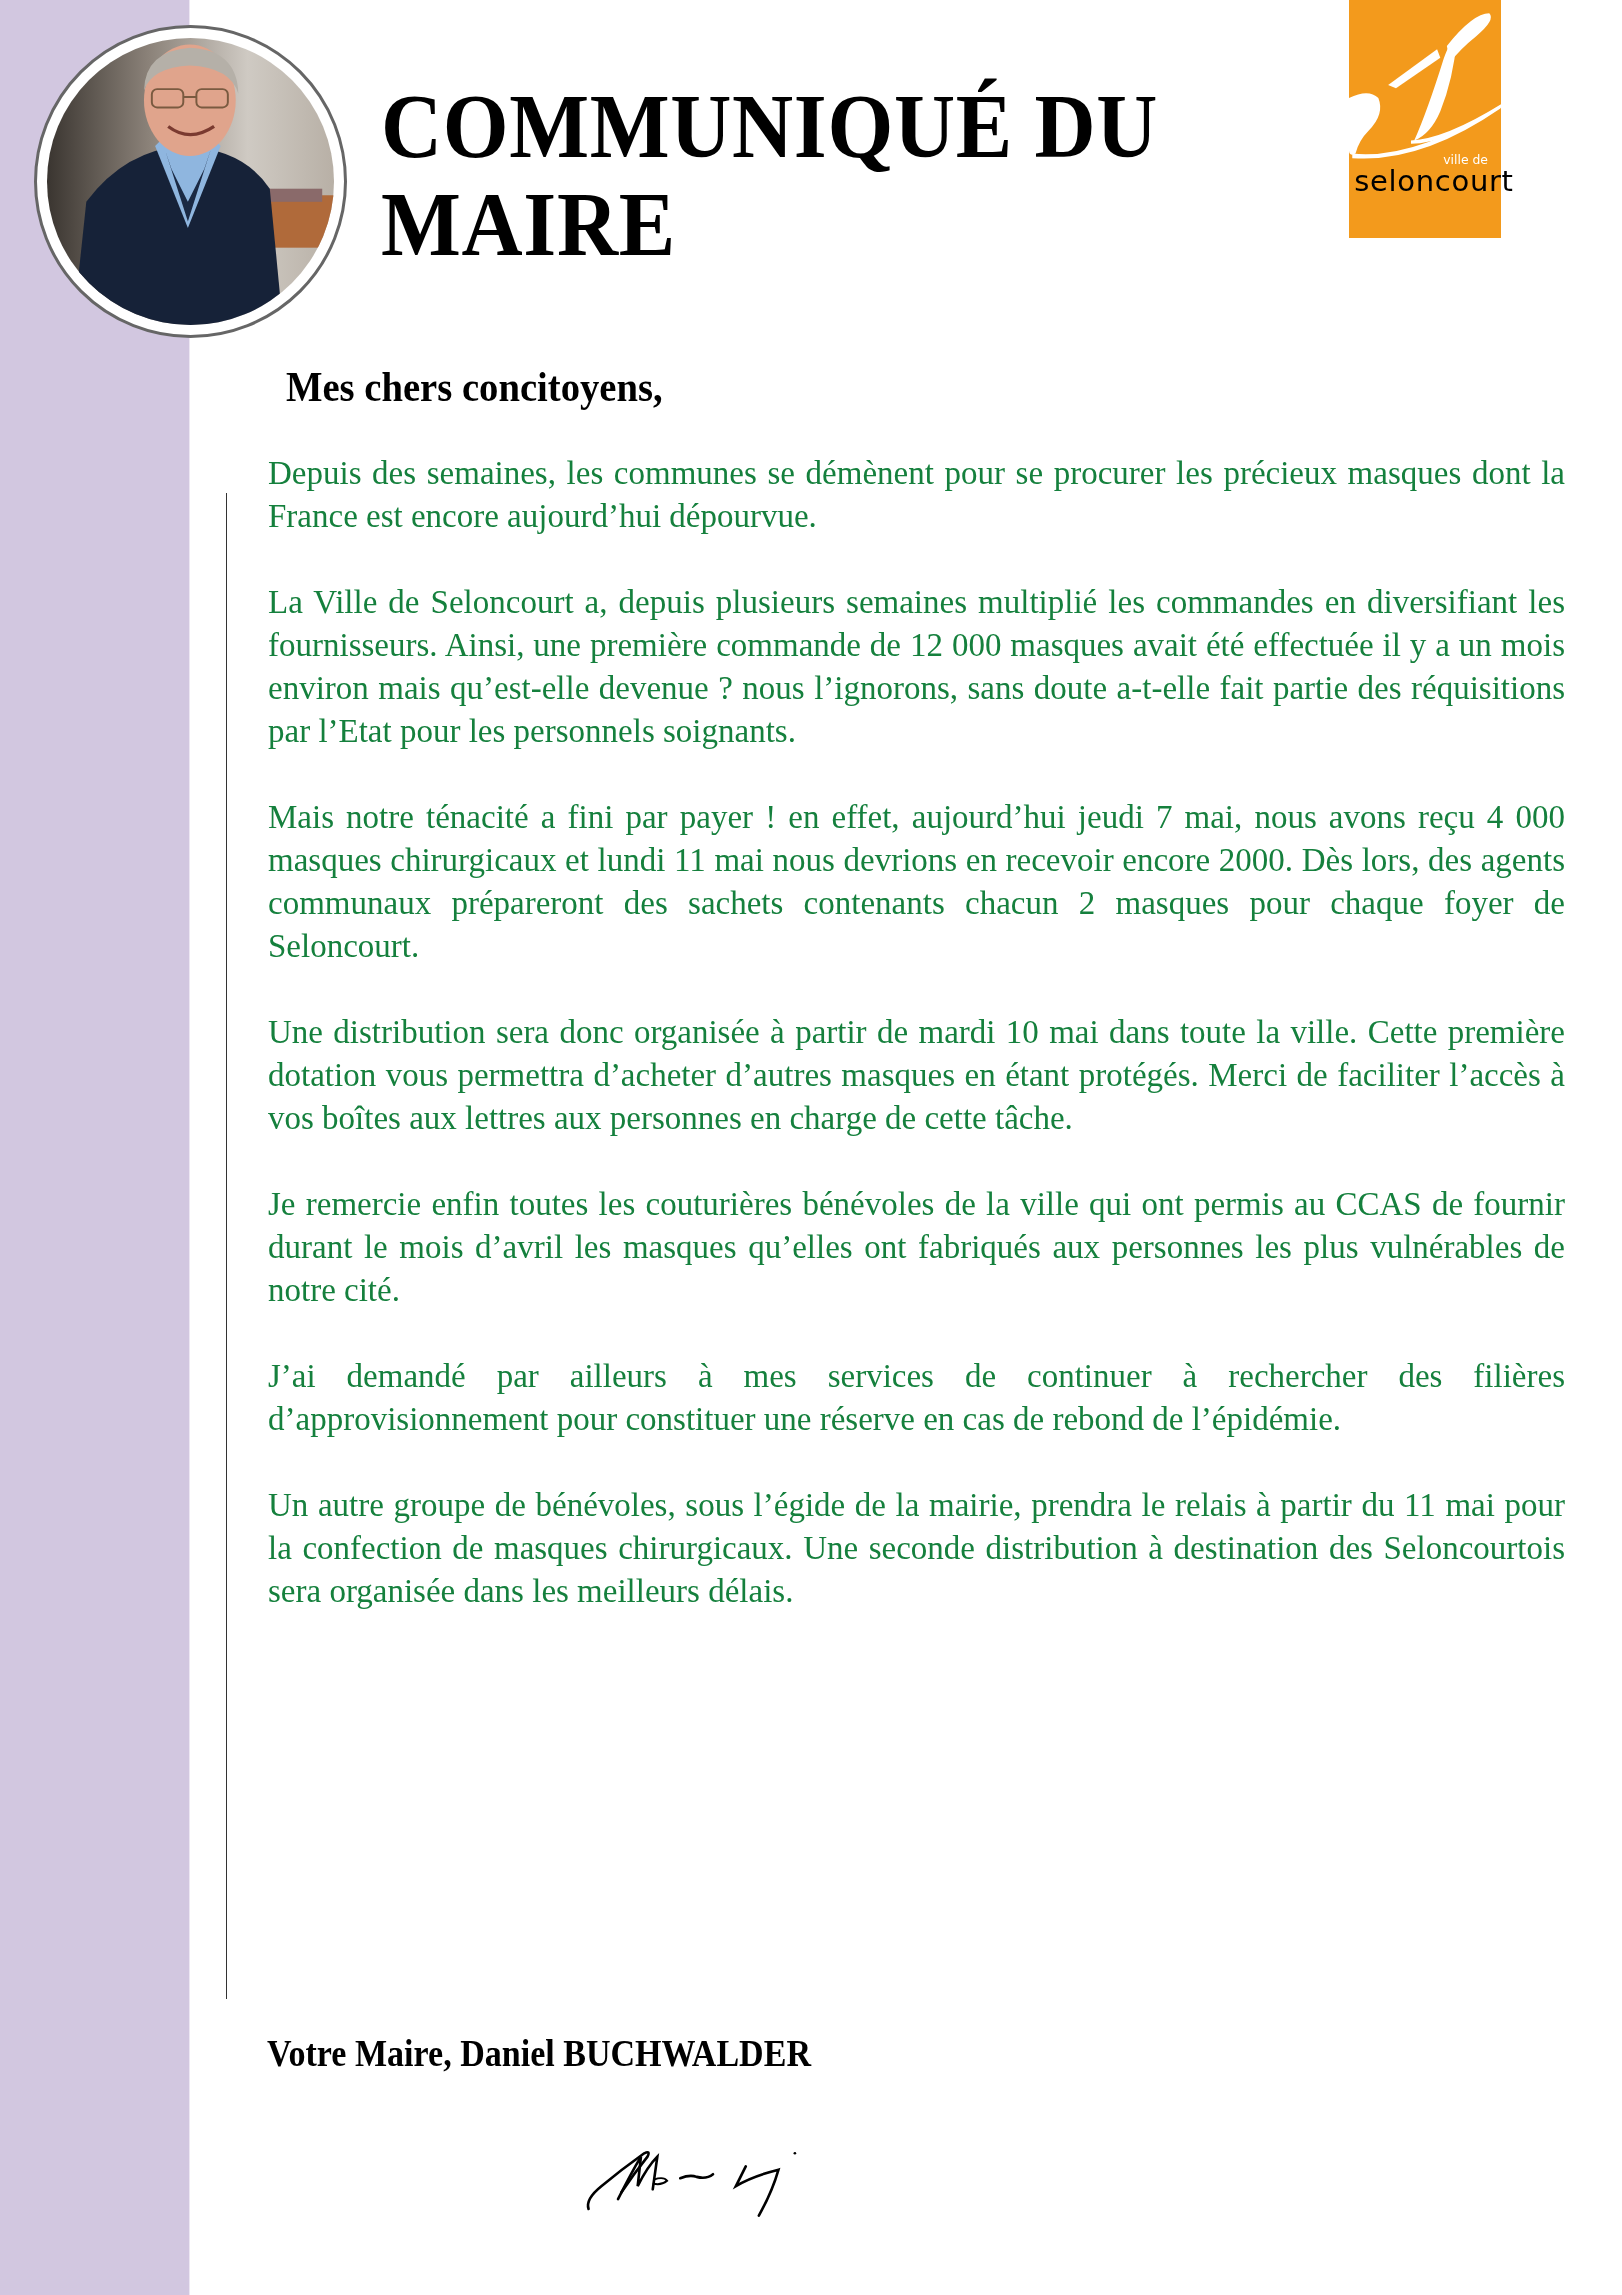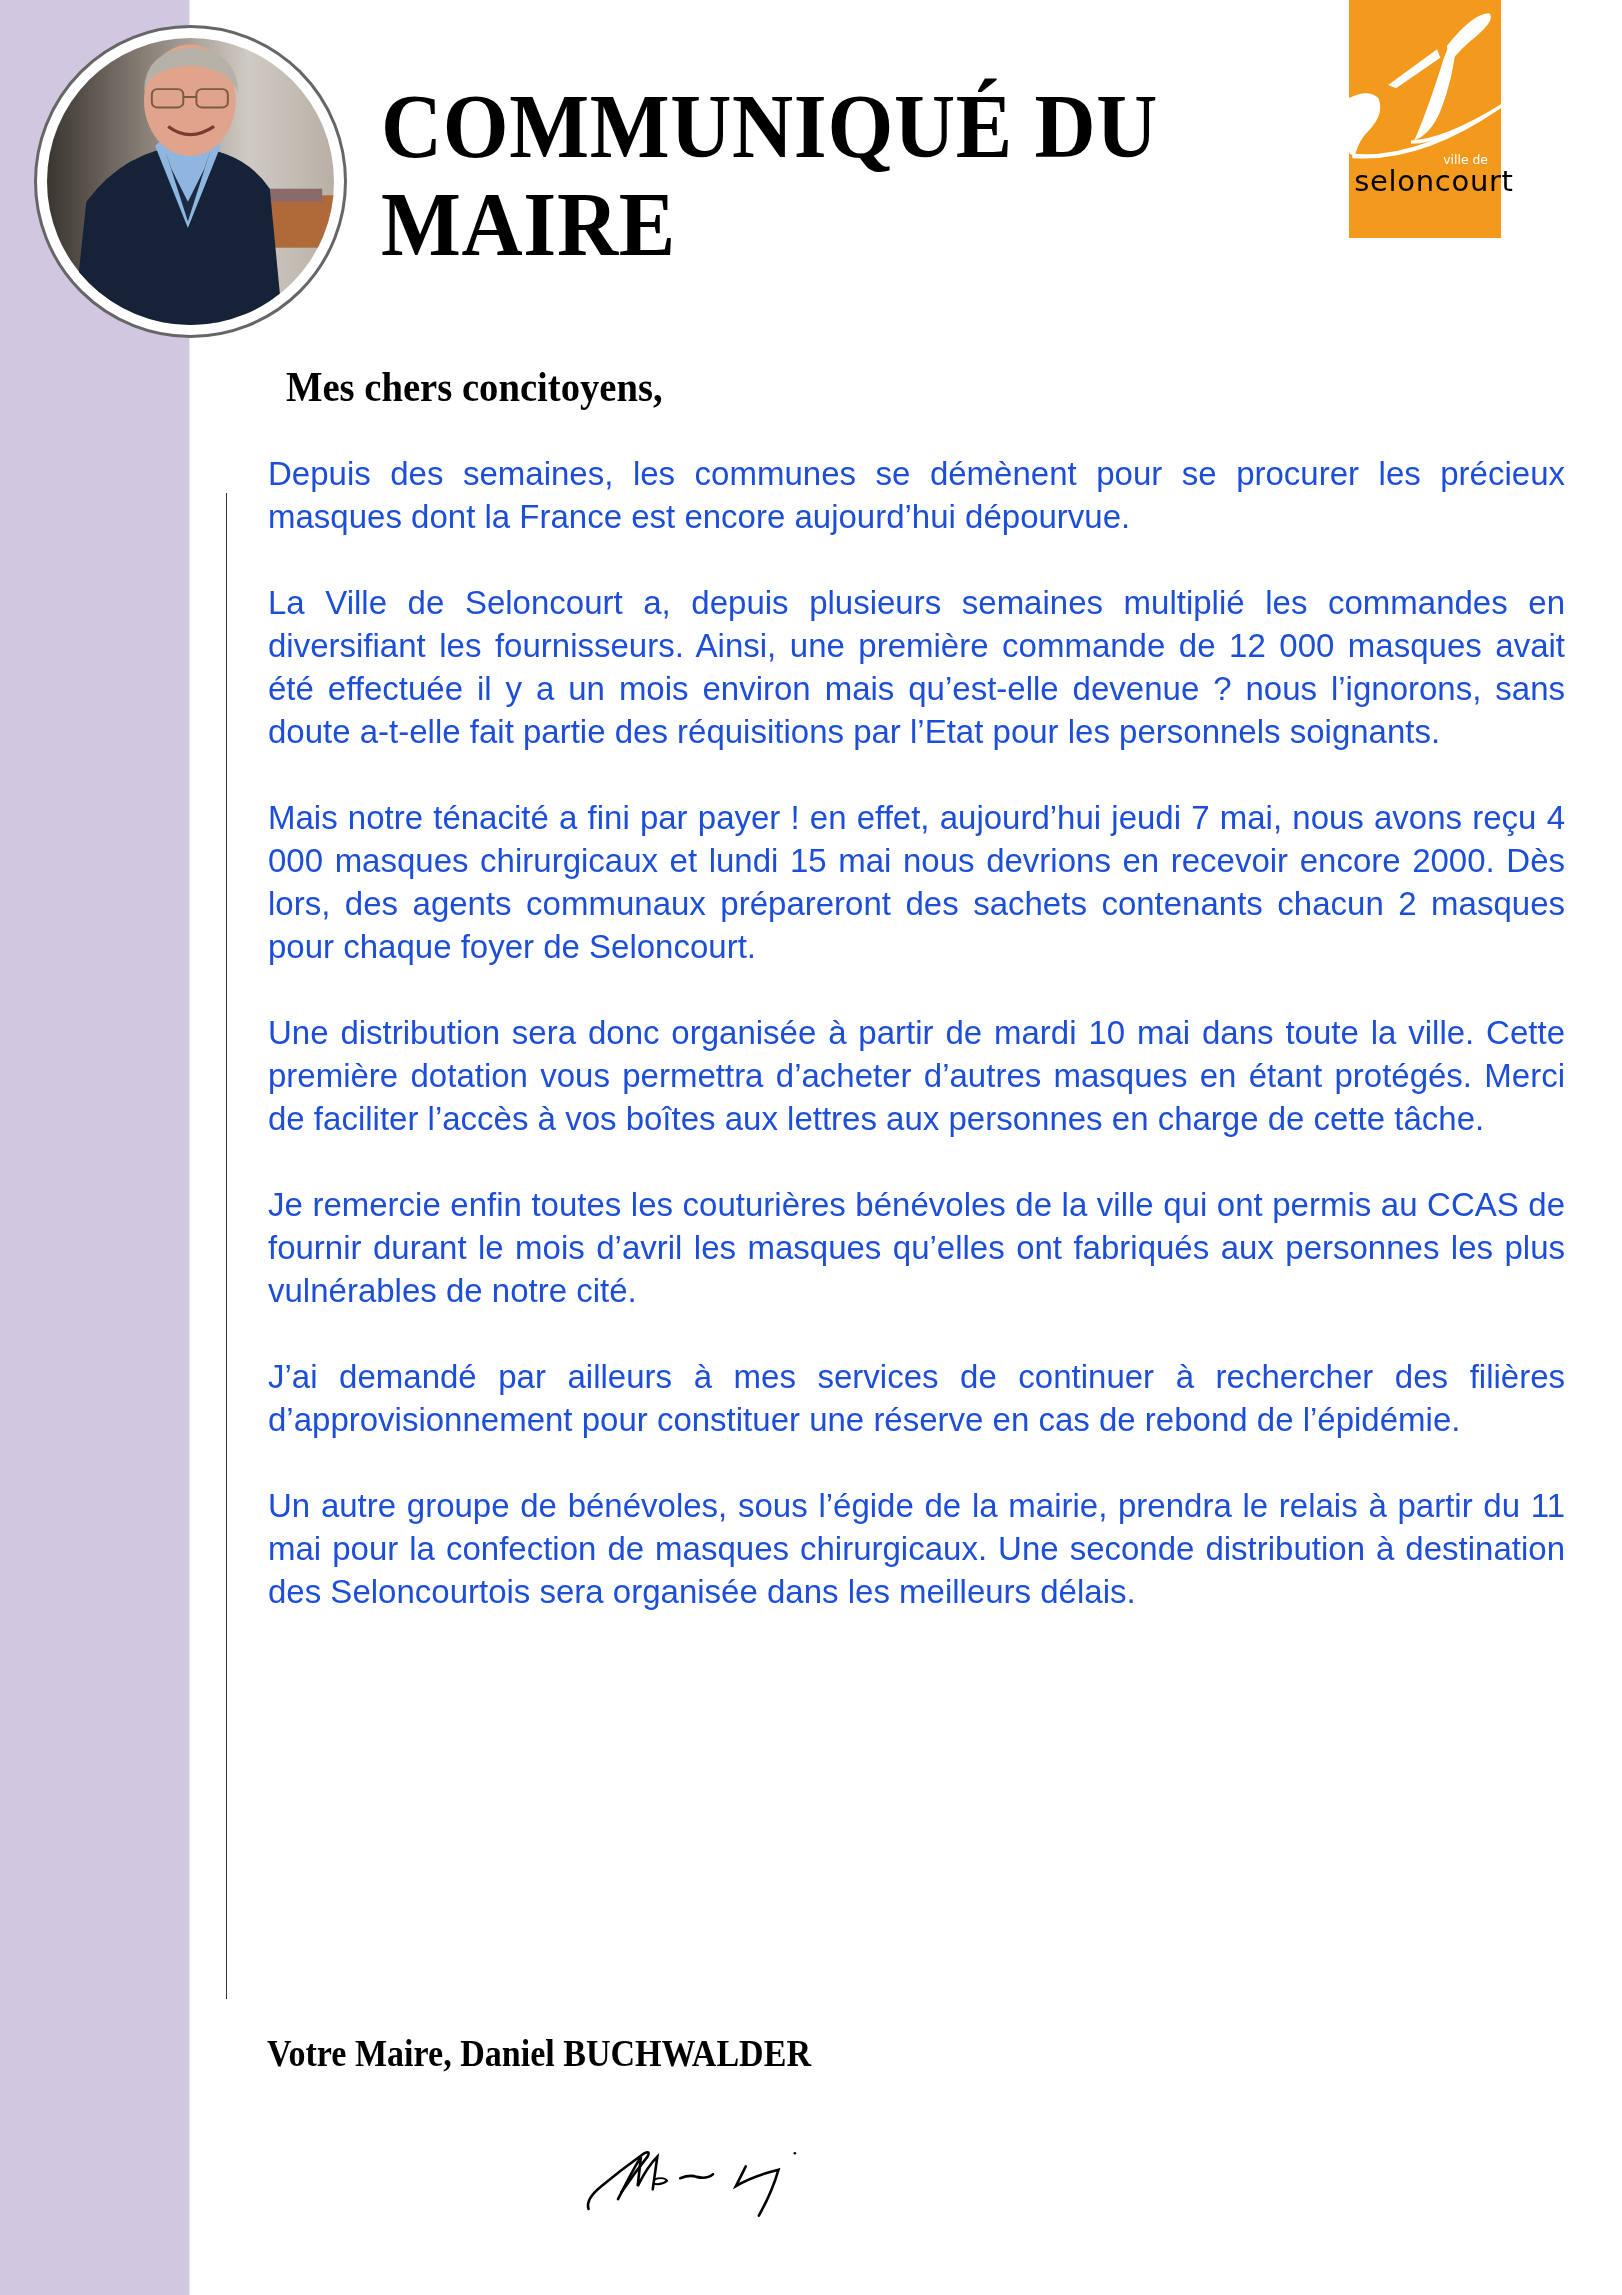--- a/index.html
+++ b/index.html
@@ -19,21 +19,21 @@
   .logo-small { position:absolute; right:13px; top:152px; color:#fff; font-family:"DejaVu Sans", sans-serif; font-size:12.4px; }
   .logo-big { position:absolute; left:5.2px; top:164px; color:#000000; font-family:"DejaVu Sans", sans-serif; font-size:29px; letter-spacing:0.7px; font-weight:normal; }
 
   .salutation { position:absolute; left:286px; top:363px; margin:0;
     font-family:"Liberation Serif", "DejaVu Serif", serif; font-weight:bold; font-size:42px; color:#000;
     transform:scaleX(0.92); transform-origin:left top; }
 
   .vline { position:absolute; left:226px; top:493px; width:1.3px; height:1506px; background:#333; }
 
   .body-text { position:absolute; left:268px; top:452px; width:1297px;
-    font-family:Liberation Sans, sans-serif; font-size:33px; line-height:43px; color:#1d4ed8; }
+    font-family:Liberation Serif, serif; font-size:33px; line-height:43px; color:#15803d; }
   .body-text p { margin:0 0 43px 0; text-align:justify; text-align-last:left; }
 
   .sign-name { position:absolute; left:267px; top:2032px; margin:0;
     font-family:"Liberation Serif", "DejaVu Serif", serif; font-weight:bold; font-size:37px; color:#000;
     transform:scaleX(0.92); transform-origin:left top; }
 
   .signature { position:absolute; left:582px; top:2140px; width:262px; height:79px; }
 </style>
 </head>
 <body>
@@ -85,21 +85,21 @@
   <span class="logo-big">seloncourt</span>
 </div>
 
 <h2 class="salutation">Mes chers concitoyens,</h2>
 
 <div class="vline"></div>
 
 <div class="body-text">
   <p>Depuis des semaines, les communes se démènent pour se procurer les précieux masques dont la France est encore aujourd’hui dépourvue.</p>
   <p>La Ville de Seloncourt a, depuis plusieurs semaines multiplié les commandes en diversifiant les fournisseurs. Ainsi, une première commande de 12 000 masques avait été effectuée il y a un mois environ mais qu’est-elle devenue ? nous l’ignorons, sans doute a-t-elle fait partie des réquisitions par l’Etat pour les personnels soignants.</p>
-  <p>Mais notre ténacité a fini par payer ! en effet, aujourd’hui jeudi 7 mai, nous avons reçu 4 000 masques chirurgicaux et lundi 15 mai nous devrions en recevoir encore 2000. Dès lors, des agents communaux prépareront des sachets contenants chacun 2 masques pour chaque foyer de Seloncourt.</p>
+  <p>Mais notre ténacité a fini par payer ! en effet, aujourd’hui jeudi 7 mai, nous avons reçu 4 000 masques chirurgicaux et lundi 11 mai nous devrions en recevoir encore 2000. Dès lors, des agents communaux prépareront des sachets contenants chacun 2 masques pour chaque foyer de Seloncourt.</p>
   <p>Une distribution sera donc organisée à partir de mardi 10 mai dans toute la ville. Cette première dotation vous permettra d’acheter d’autres masques en étant protégés. Merci de faciliter l’accès à vos boîtes aux lettres aux personnes en charge de cette tâche.</p>
   <p>Je remercie enfin toutes les couturières bénévoles de la ville qui ont permis au CCAS de fournir durant le mois d’avril les masques qu’elles ont fabriqués aux personnes les plus vulnérables de notre cité.</p>
   <p>J’ai demandé par ailleurs à mes services de continuer à rechercher des filières d’approvisionnement pour constituer une réserve en cas de rebond de l’épidémie.</p>
   <p>Un autre groupe de bénévoles, sous l’égide de la mairie, prendra le relais à partir du 11 mai pour la confection de masques chirurgicaux. Une seconde distribution à destination des Seloncourtois sera organisée dans les meilleurs délais.</p>
 </div>
 
 <p class="sign-name">Votre Maire, Daniel BUCHWALDER</p>
 
 <svg class="signature" viewBox="0 0 400 120">
   <path d="M10 105 Q5 90 30 70 Q60 45 95 20 Q105 15 100 25 Q80 50 60 80" fill="none" stroke="#000" stroke-width="4" stroke-linecap="round"></path>

